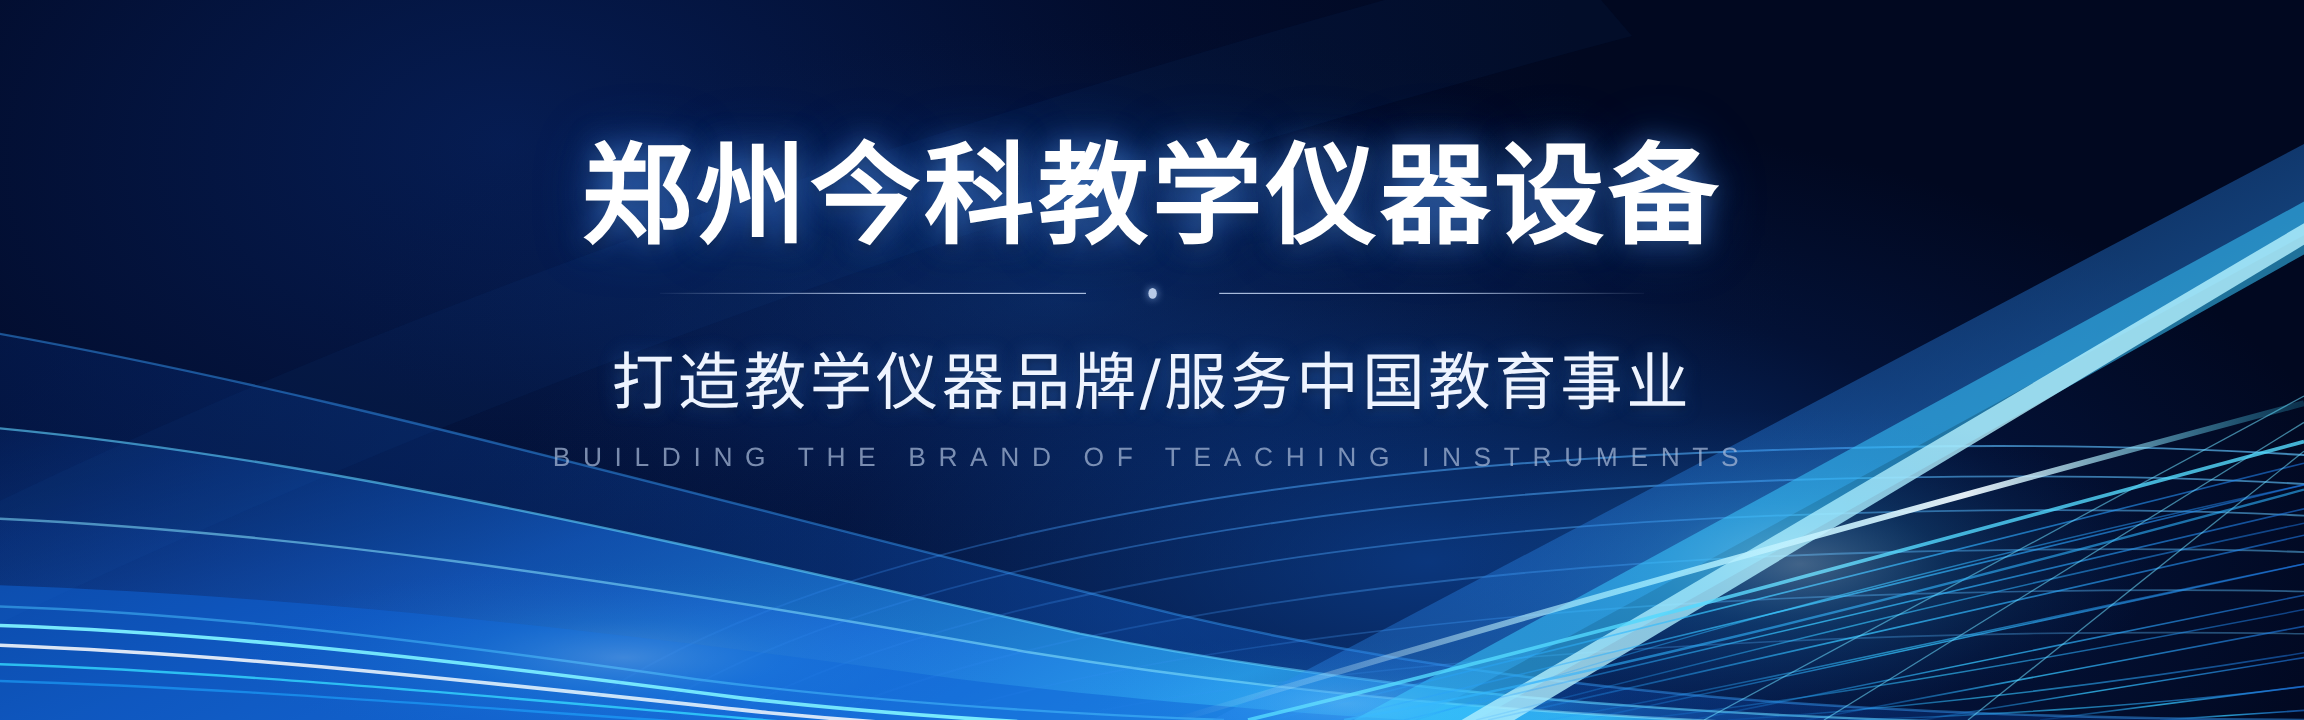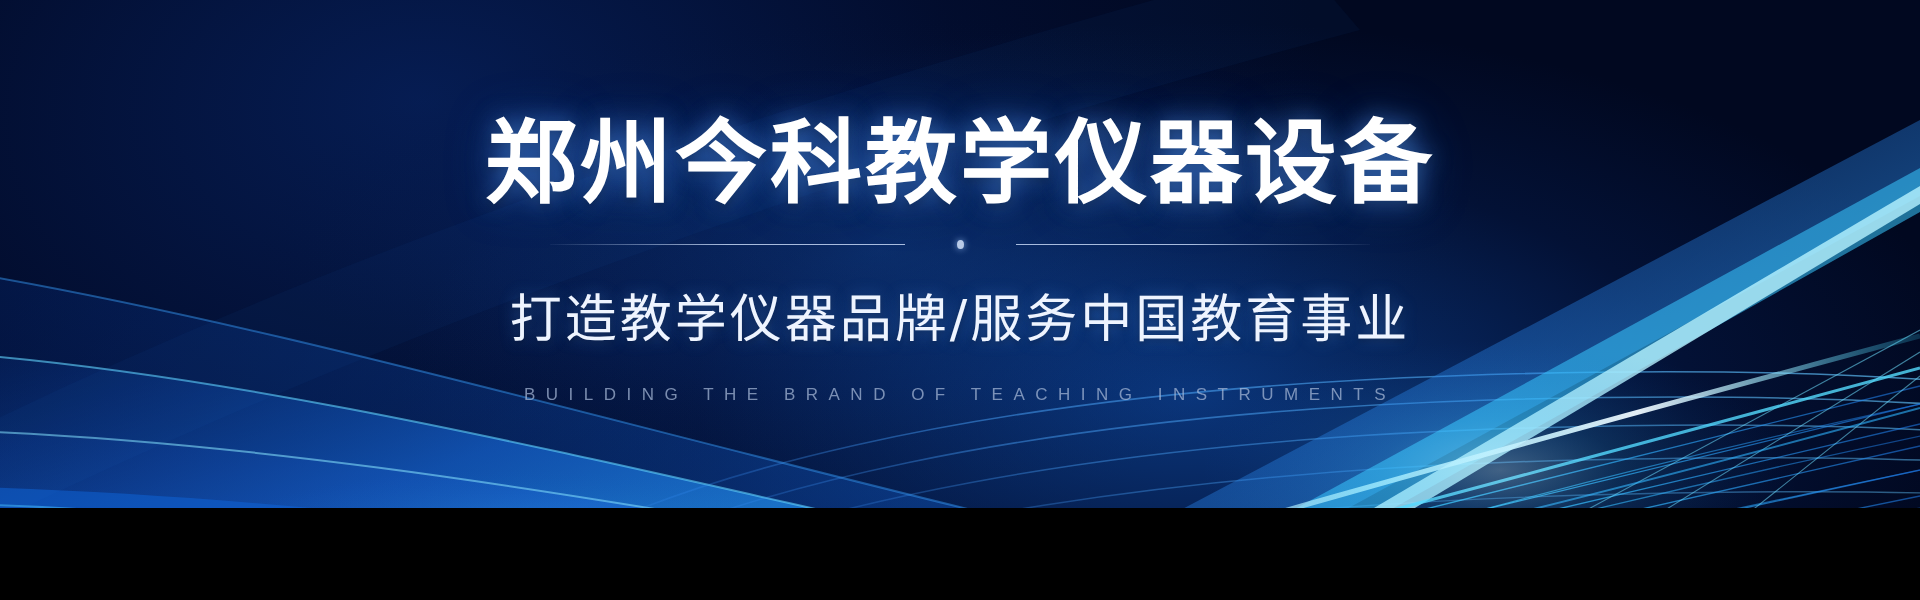--- a/index.html
+++ b/index.html
@@ -4,21 +4,21 @@
 <title>Banner</title>
 <style>
   html, body {
     margin: 0;
     padding: 0;
     background: #000;
   }
   #banner {
     position: relative;
     width: 1920px;
-    height: 508px;
+    height: 600px;
     overflow: hidden;
     font-family: "Liberation Sans", "DejaVu Sans", sans-serif;
     background:
       radial-gradient(ellipse 1100px 520px at 62% 78%, rgba(18,92,200,0.55) 0%, rgba(10,50,130,0.22) 45%, rgba(0,0,0,0) 72%),
       radial-gradient(ellipse 900px 600px at 22% 20%, rgba(6,30,86,0.9) 0%, rgba(2,12,44,0.9) 60%, rgba(1,8,32,1) 100%),
       linear-gradient(160deg, #020a26 0%, #03143f 34%, #052356 62%, #031a45 86%, #020c2c 100%);
   }
 
   
   .art {
@@ -92,24 +92,24 @@
     font-family: "DejaVu Sans", "Liberation Sans", sans-serif;
     font-size: 52px;
     font-weight: 400;
     color: #eef4ff;
     letter-spacing: 3px;
     white-space: nowrap;
     text-shadow: 0 0 16px rgba(80,150,245,0.45), 0 2px 6px rgba(0,0,0,0.35);
   }
 
   .tagline {
-    margin: 17px;
+    margin: 0;
     padding-top: 16px;
     font-family: "Liberation Sans", "DejaVu Sans", sans-serif;
-    font-size: 17px;
+    font-size: 22px;
     font-weight: 400;
     color: rgba(168,186,216,0.72);
     letter-spacing: 10.5px;
     white-space: nowrap;
   }
 </style>
 </head>
 <body>
 
 <div id="banner">

